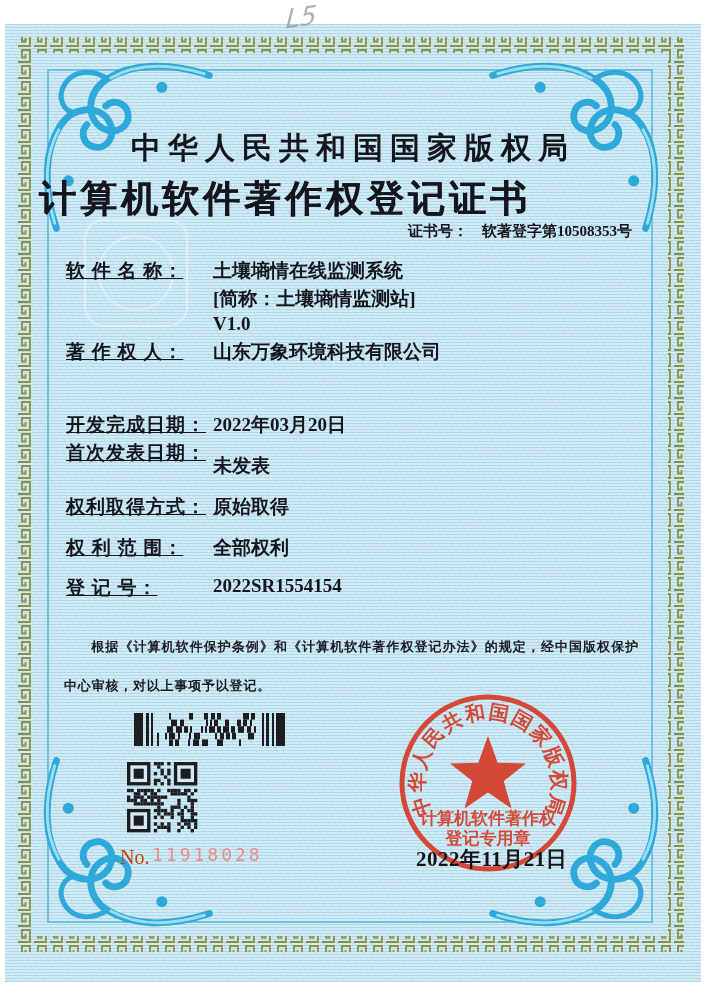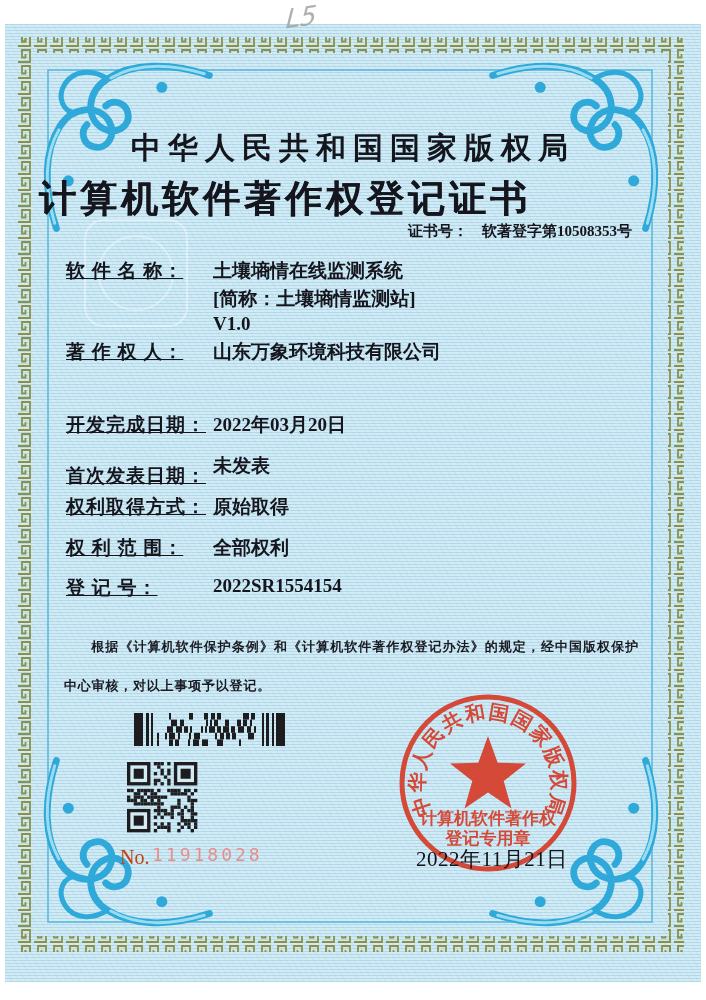--- a/index.html
+++ b/index.html
@@ -22,21 +22,21 @@
   .certno .val{margin-left:14px;}
   .flabel{left:66px;font-size:19px;font-weight:700;letter-spacing:1px;text-decoration:underline;}
   .fvalue{left:213px;font-size:19px;font-weight:700;}
   .statement{
     left:64px;top:627px;width:575px;font-size:13px;font-weight:600;line-height:39px;
     text-indent:2.1em;letter-spacing:0.8px;white-space:normal;text-align:justify;color:#1a1a22;
   }
   .serial-prefix{left:112px;top:846px;font-size:20px;color:#c2410c;margin-left:8px;}
   .serial-number{left:152px;top:844px;font-size:18px;font-family:"DejaVu Sans Mono","Liberation Mono",monospace;
     color:#ea8a85;letter-spacing:3px;opacity:.95;}
-  .issue-date{left:416px;top:845px;font-size:21px;font-weight:400;letter-spacing:.5px;color:#121218;}
+  .issue-date{left:416px;top:845px;font-size:21px;font-weight:700;letter-spacing:.5px;color:#121218;}
   .watermark{
     position:absolute;left:84px;top:219px;width:100px;height:104px;border-radius:20px;
     border:2px solid rgba(255,255,255,.75);opacity:.55;
   }
   .watermark .inner{
     position:absolute;left:12px;top:14px;width:72px;height:72px;border-radius:50%;
     border:2px solid rgba(255,255,255,.65);
   }
   .pencil{
     position:absolute;left:286px;top:2px;font-size:26px;color:#9aa09a;
@@ -302,21 +302,21 @@
 <div class="txt fvalue" style="top:258px">土壤墒情在线监测系统</div>
 <div class="txt fvalue" style="top:286px">[简称：土壤墒情监测站]</div>
 <div class="txt fvalue" style="top:313px">V1.0</div>
 
 <div class="txt flabel" style="top:339px">著 作 权 人：</div>
 <div class="txt fvalue" style="top:339px">山东万象环境科技有限公司</div>
 
 <div class="txt flabel" style="top:412px">开发完成日期：</div>
 <div class="txt fvalue" style="top:412px">2022年03月20日</div>
 
-<div class="txt flabel" style="top:463px">首次发表日期：</div>
+<div class="txt flabel" style="top:440px">首次发表日期：</div>
 <div class="txt fvalue" style="top:453px">未发表</div>
 
 <div class="txt flabel" style="top:494px">权利取得方式：</div>
 <div class="txt fvalue" style="top:494px">原始取得</div>
 
 <div class="txt flabel" style="top:535px">权 利 范 围：</div>
 <div class="txt fvalue" style="top:535px">全部权利</div>
 
 <div class="txt flabel" style="top:575px">登  记  号：</div>
 <div class="txt fvalue" style="top:575px">2022SR1554154</div>

